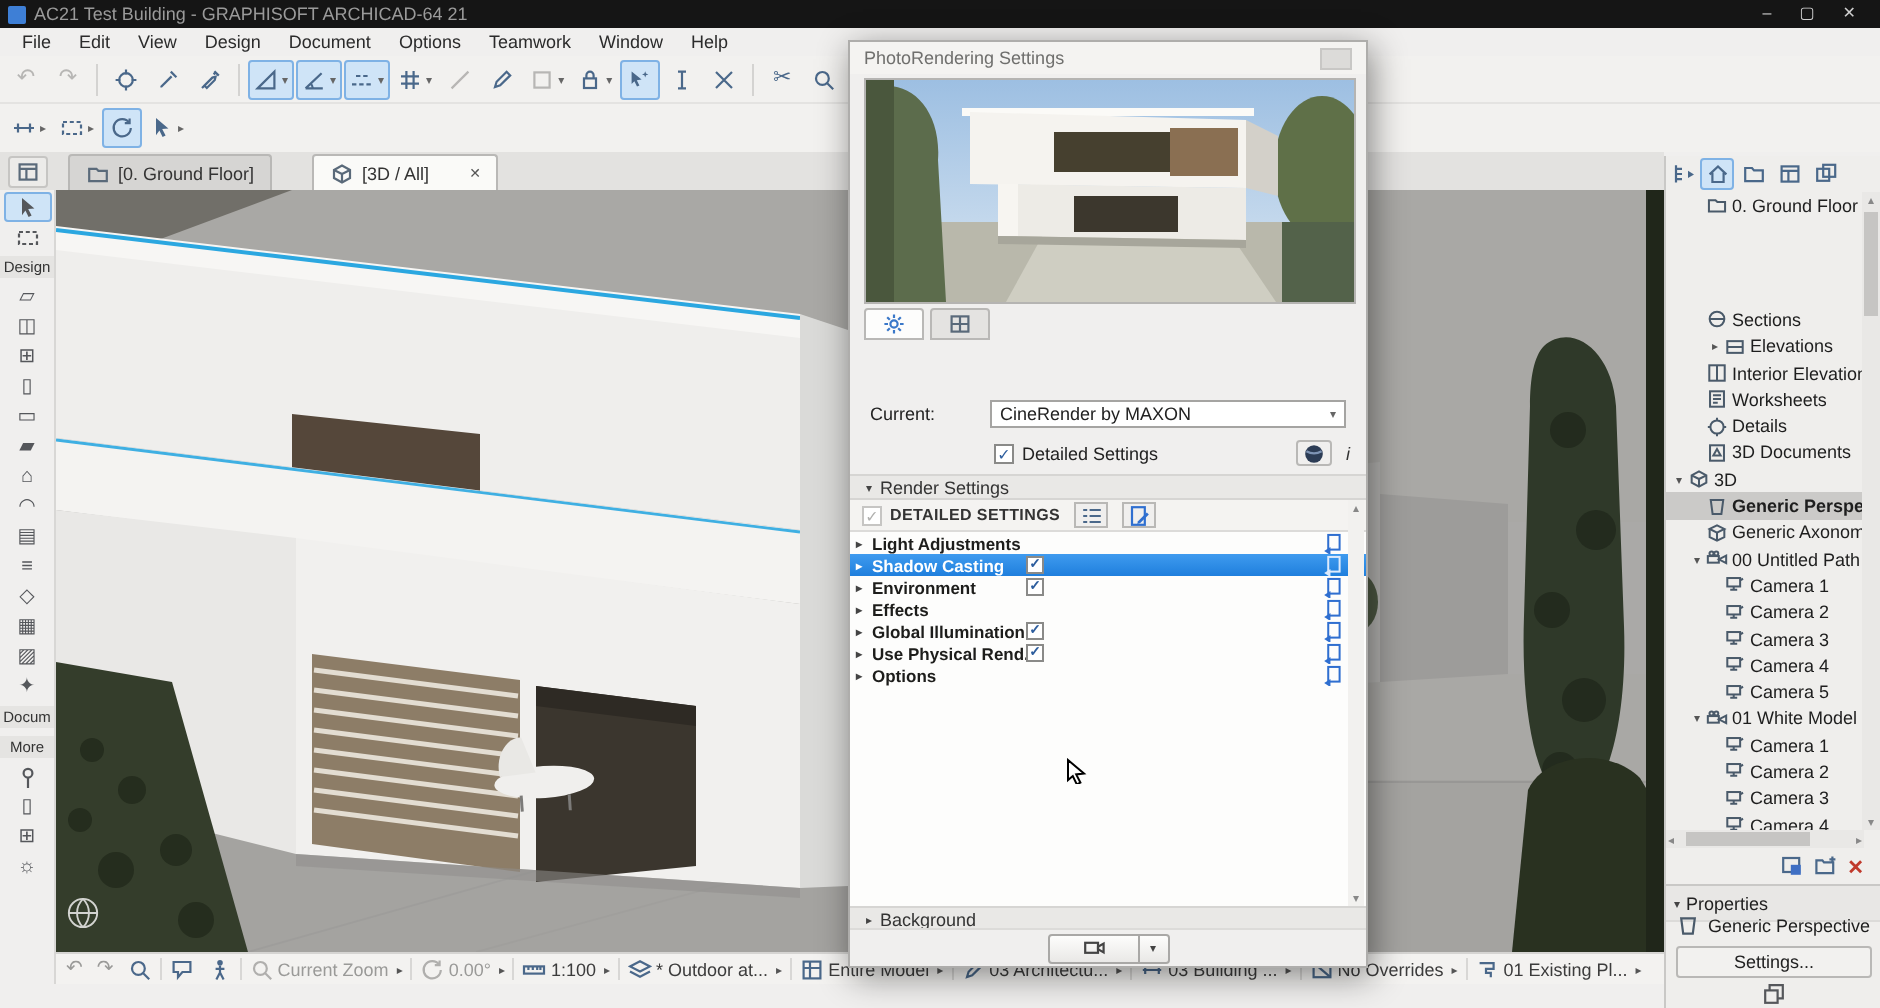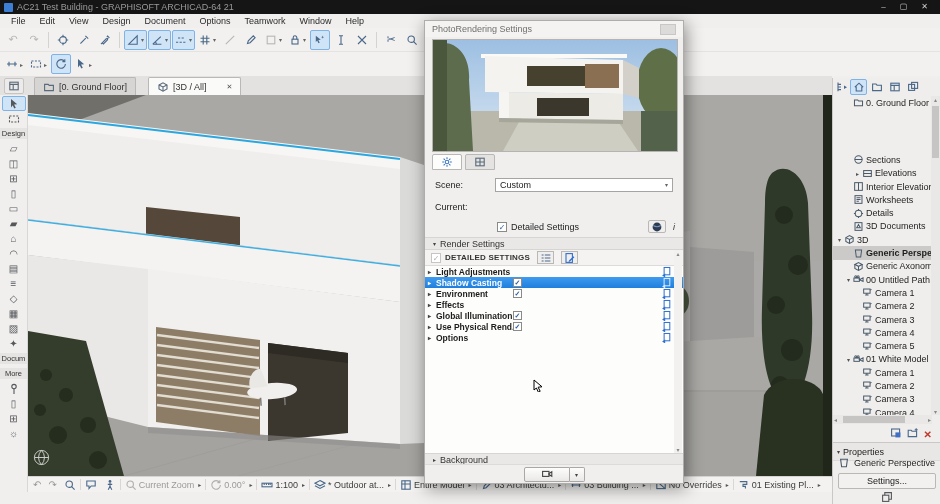--- a/index.html
+++ b/index.html
@@ -24,21 +24,21 @@
   .tbtn.dis { color:#b7b6b4; }
   .tbtn .glyph { font-size:11px; line-height:1; }
   .dd { font-size:6px; color:#666; margin-left:2px; }
   .tsep { width:1px; height:16px; background:#d4d3d1; margin:0 3px; flex:none; }
   .ic { display:inline-flex; }
   .ic svg { width:12px; height:12px; }
   .ic svg * { stroke-width:1.1; }
 
   .tabbar { position:absolute; top:76px; left:0; width:832px; height:19px; background:#e3e2e0; display:flex; align-items:flex-end; padding-left:4px; gap:2px; }
   .tabcell { width:20px; height:16px; display:flex; align-items:center; justify-content:center; color:#5a6a7a; background:#ecebe9; border:1px solid #c6c5c3; border-radius:2px; margin:0 8px 1px 0; }
-  .vtab { display:inline-flex; align-items:center; gap:4px; height:18px; padding:0 8px; font-size:9px; color:#333; background:#d6d5d3; border:1px solid #b9b8b6; border-bottom:none; border-radius:2px 2px 0 0; margin-right:10px; }
+  .vtab { display:inline-flex; align-items:center; gap:4px; height:18px; padding:0 8px; font-size:9px; color:#333; background:#d6d5d3; border:1px solid #b9b8b6; border-bottom:none; border-radius:2px 2px 0 0; margin-right:18px; }
   .vtab.act { background:#fafaf8; }
   .vtab .ticon { color:#5a6a7a; }
   .vtab .tclose { font-size:7px; color:#555; margin-left:16px; }
 
   .toolbox { position:absolute; top:95px; left:0; width:28px; height:397px; background:#f0efee; border-right:1px solid #d8d7d5; display:flex; flex-direction:column; align-items:center; padding-top:1px; }
   .tool { width:24px; height:15px; display:flex; align-items:center; justify-content:center; color:#55575b; border:1px solid transparent; border-radius:2px; }
   .tool.act { background:#cfe4f7; border-color:#7fb2e5; }
   .tool .glyph { font-size:10px; line-height:1; }
   .tblabel { width:100%; font-size:7.5px; color:#333; background:#e5e4e2; text-align:center; padding:1px 0; margin:2px 0; }
 
@@ -1011,29 +1011,26 @@
         </span>
         <span class="dtab">
           <span class="ic">
             <svg viewBox="0 0 12 12">
               <rect x="1.8" y="2.2" width="8.4" height="7.6" fill="none" stroke="currentColor"></rect>
               <path d="M6 2.2v7.6M1.8 6h8.4" stroke="currentColor"></path>
             </svg>
           </span>
         </span>
       </div>
-    <div class="dlg-row" style="top:156px">
-      <span class="dlg-label">Scene:</span>
-      <span class="dlg-select">
-        <span>Custom</span>
-        <span class="dd">▾</span>
-      </span>
-    </div>
     <div class="dlg-row" style="top:178px">
       <span class="dlg-label">Current:</span>
+      <span class="dlg-select">
+        <span>CineRender by MAXON</span>
+        <span class="dd">▾</span>
+      </span>
     </div>
     <div class="dlg-check">
       <span class="cb" id="detcb">✓</span>
       <span>Detailed Settings</span>
       <span class="infobtn">
           <span class="ic" id="sphereicon">
             <span class="ic">
               <svg viewBox="0 0 12 12">
                 <circle cx="6" cy="6" r="4.4" fill="#2c3c55"></circle>
                 <path d="M2.2 4.6c2.4 1.4 5.2 1.4 7.6 0" stroke="#7e94b5" fill="none"></path>

